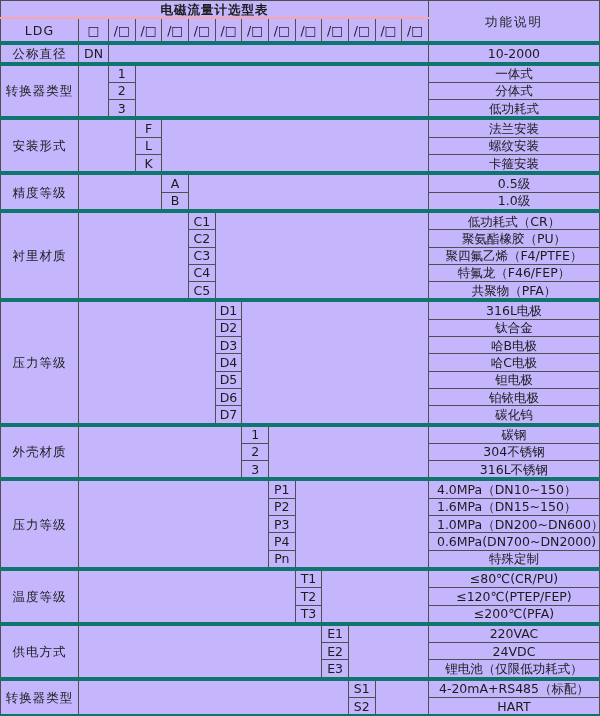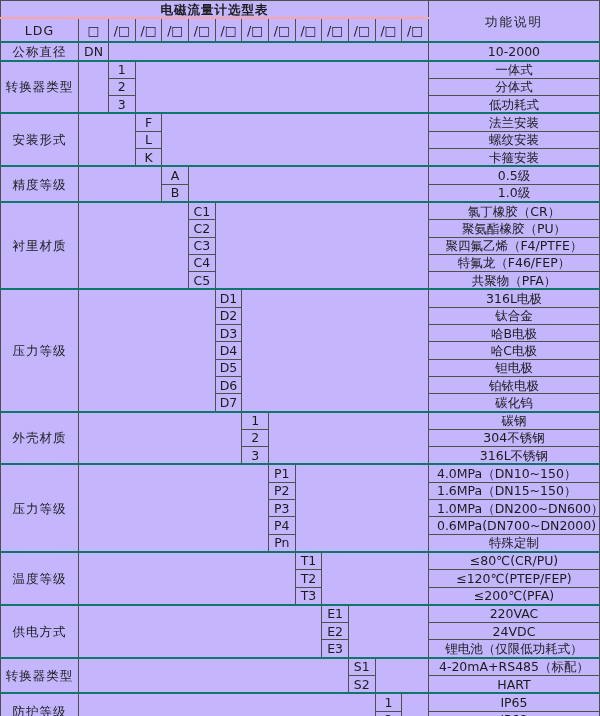--- a/index.html
+++ b/index.html
@@ -38,21 +38,21 @@
     margin-left:8px;
   }
   tr.ldg-row td{height:22px;border-top:2px solid #fca5a5;}
   td.ldg-label{font-size:13px;letter-spacing:1px;}
   td.code-box,td.code-slot{font-size:13px;}
   td.cat-label{font-size:13.5px;letter-spacing:1px;border-left:2px solid #2f2f2f;}
   td.code-cell{font-size:12.5px;}
   td.dn-code{text-align:left;padding-left:3px;}
   td.desc-cell{border-right:2px solid #2f2f2f;}
   td.desc-cell.left{text-align:left;padding-left:8px;}
-  tr.cat-first td{border-top:2px solid #0f766e;}
+  tr.cat-first td{border-top:4px solid #0f766e;}
   table.seltable tr:last-child td{border-bottom:3px solid #232323;}
   td.spacer{border-top-color:#4f4f4f;}
 </style>
 </head>
 <body>
 
 <div class="page">
   <table class="seltable" id="seltable">
     <colgroup id="cols">
         <col style="width: 78px;">
@@ -137,21 +137,21 @@
         </tr>
         <tr>
           <td class="code-cell">B</td>
           <td class="desc-cell">1.0级</td>
         </tr>
         <tr class="cat-first">
           <td class="cat-label" rowspan="5">衬里材质</td>
           <td class="spacer" colspan="4" rowspan="5"></td>
           <td class="code-cell">C1</td>
           <td class="spacer" colspan="8" rowspan="5"></td>
-          <td class="desc-cell">氯丁橡胶（CR）</td>
+          <td class="desc-cell">低功耗式（CR）</td>
         </tr>
         <tr>
           <td class="code-cell">C2</td>
           <td class="desc-cell">聚氨酯橡胶（PU）</td>
         </tr>
         <tr>
           <td class="code-cell">C3</td>
           <td class="desc-cell">聚四氟乙烯（F4/PTFE）</td>
         </tr>
         <tr>

